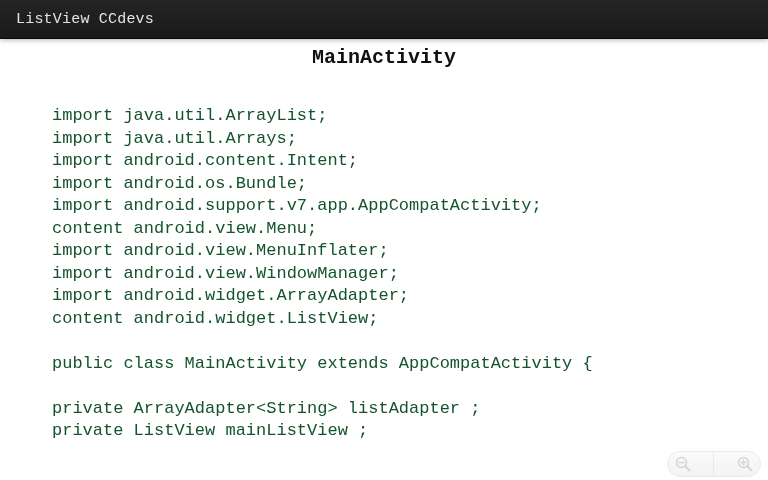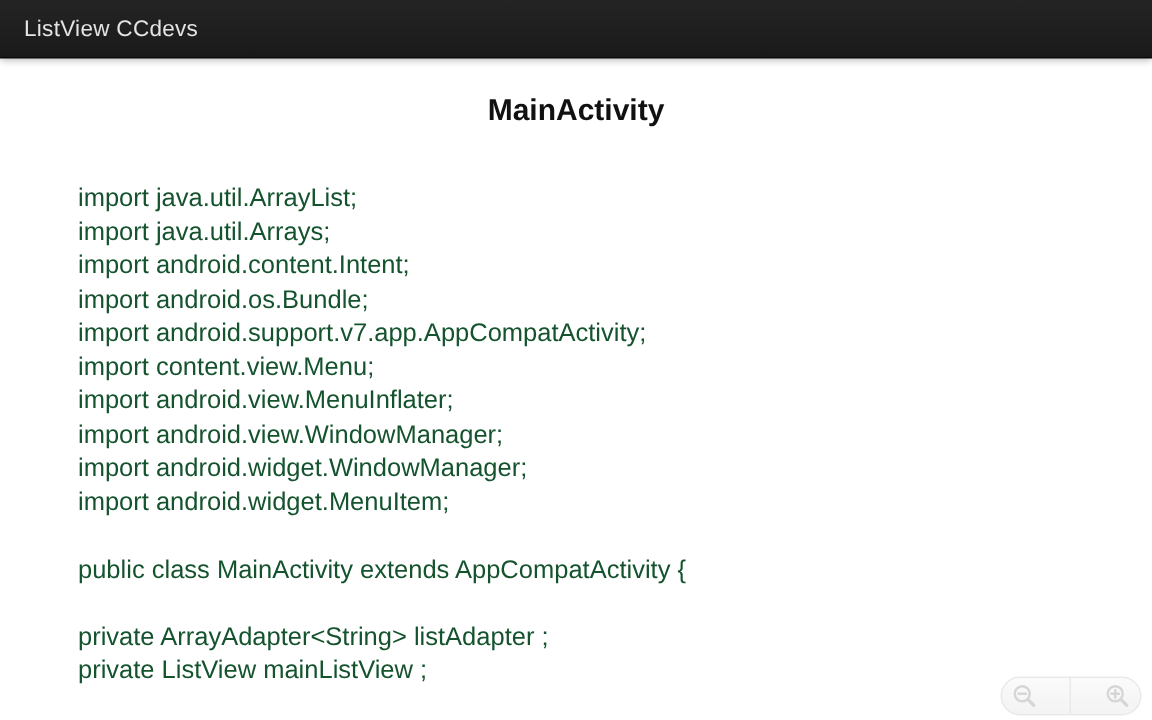--- a/index.html
+++ b/index.html
@@ -3,21 +3,21 @@
 <meta charset="utf-8">
 <style>
   html, body { margin: 0; padding: 0; }
   body {
     width: 768px; height: 480px;
     background: #ffffff;
     overflow: hidden;
     font-family: "Liberation Sans", sans-serif;
     position: relative;
   }
-  .screen { width: 768px; height: 480px; position: relative; overflow: hidden; }
+  .screen { width: 768px; height: 480px; position: relative; overflow: hidden; font-family: Liberation Mono, monospace; }
 
   
   .action-bar {
     height: 38px;
     background: linear-gradient(180deg, #242424 0%, #1e1e1e 60%, #191919 100%);
     display: flex;
     align-items: center;
     padding: 0 16px;
     box-shadow: 0 1px 0 #0a0a0a, 0 2px 5px rgba(0,0,0,0.30);
     position: relative;
@@ -28,21 +28,20 @@
     font-size: 15px;
     letter-spacing: 0.2px;
   }
 
   
   .content {
     position: absolute;
     top: 38px; left: 0; right: 0; bottom: 0;
     overflow: hidden;
     background: #ffffff;
-    margin-top: 16px;
   }
   .page-title {
     margin: 7px 0 0 0;
     text-align: center;
     font-size: 20px;
     font-weight: bold;
     color: #111111;
     line-height: 26px;
   }
   .code-block {
@@ -94,25 +93,25 @@
   <main class="content">
     <h1 class="page-title">MainActivity</h1>
 
     <div class="code-block">
 
     <div class="code-line">import java.util.ArrayList;</div>
         <div class="code-line">import java.util.Arrays;</div>
         <div class="code-line">import android.content.Intent;</div>
         <div class="code-line">import android.os.Bundle;</div>
         <div class="code-line">import android.support.v7.app.AppCompatActivity;</div>
-        <div class="code-line">import content.view.Menu;</div>
+        <div class="code-line">content android.view.Menu;</div>
         <div class="code-line">import android.view.MenuInflater;</div>
         <div class="code-line">import android.view.WindowManager;</div>
-        <div class="code-line">import android.widget.WindowManager;</div>
-        <div class="code-line">import android.widget.MenuItem;</div>
+        <div class="code-line">import android.widget.ArrayAdapter;</div>
+        <div class="code-line">content android.widget.ListView;</div>
         <div class="code-line"></div>
         <div class="code-line">public class MainActivity extends AppCompatActivity {</div>
         <div class="code-line"></div>
         <div class="code-line">private ArrayAdapter&lt;String&gt; listAdapter ;</div>
         <div class="code-line">private ListView mainListView ;</div>
       </div>
   </main>
 
   <div class="zoom-controls">
     <button class="zoom-btn zoom-out">

